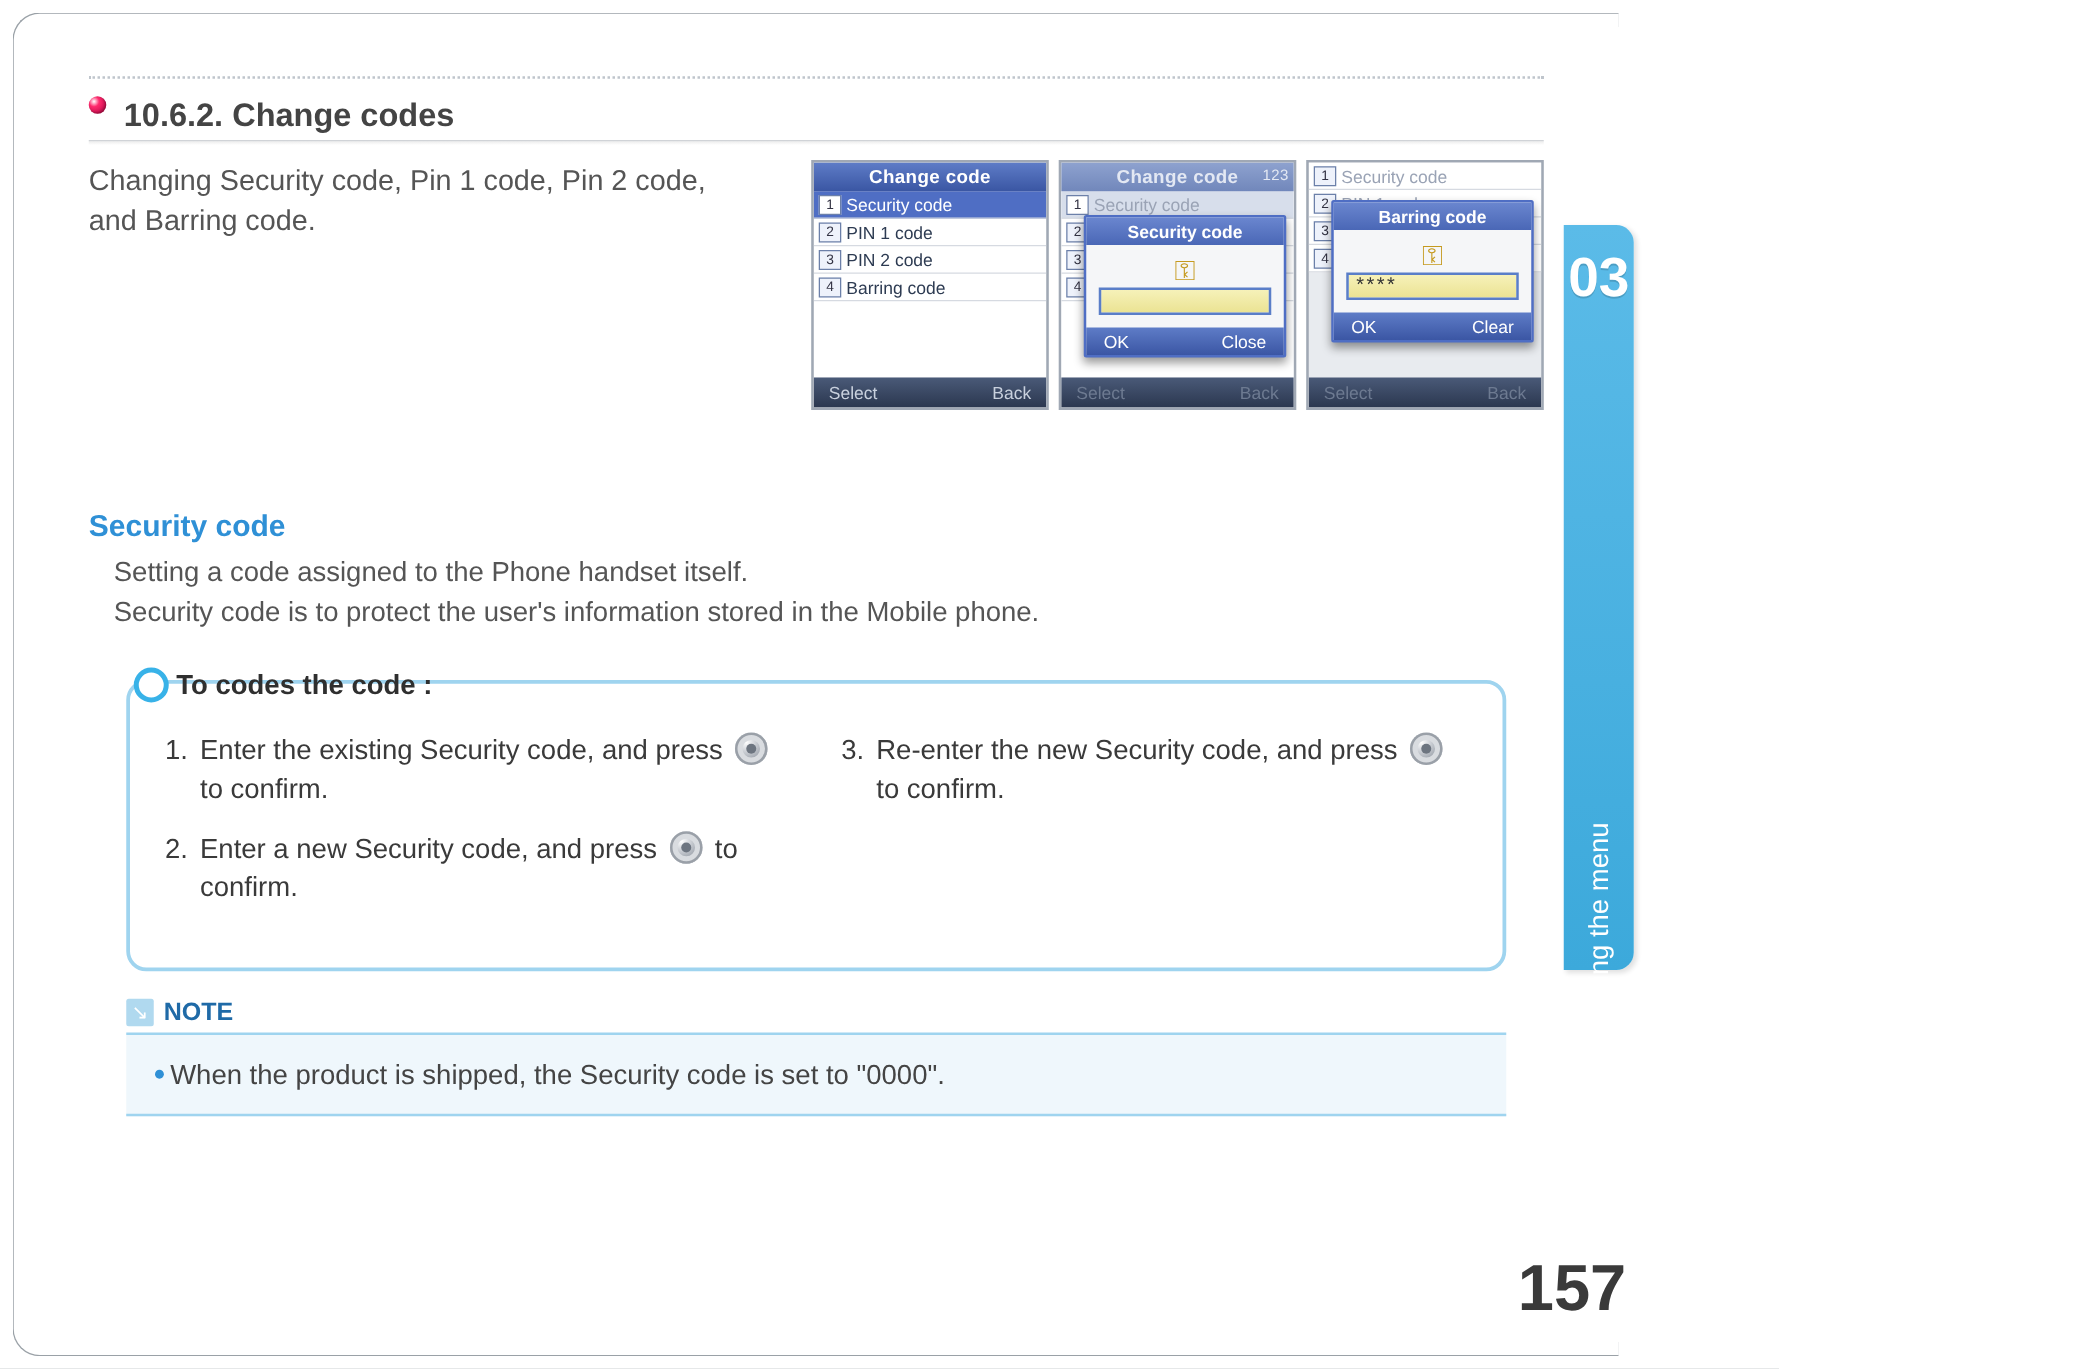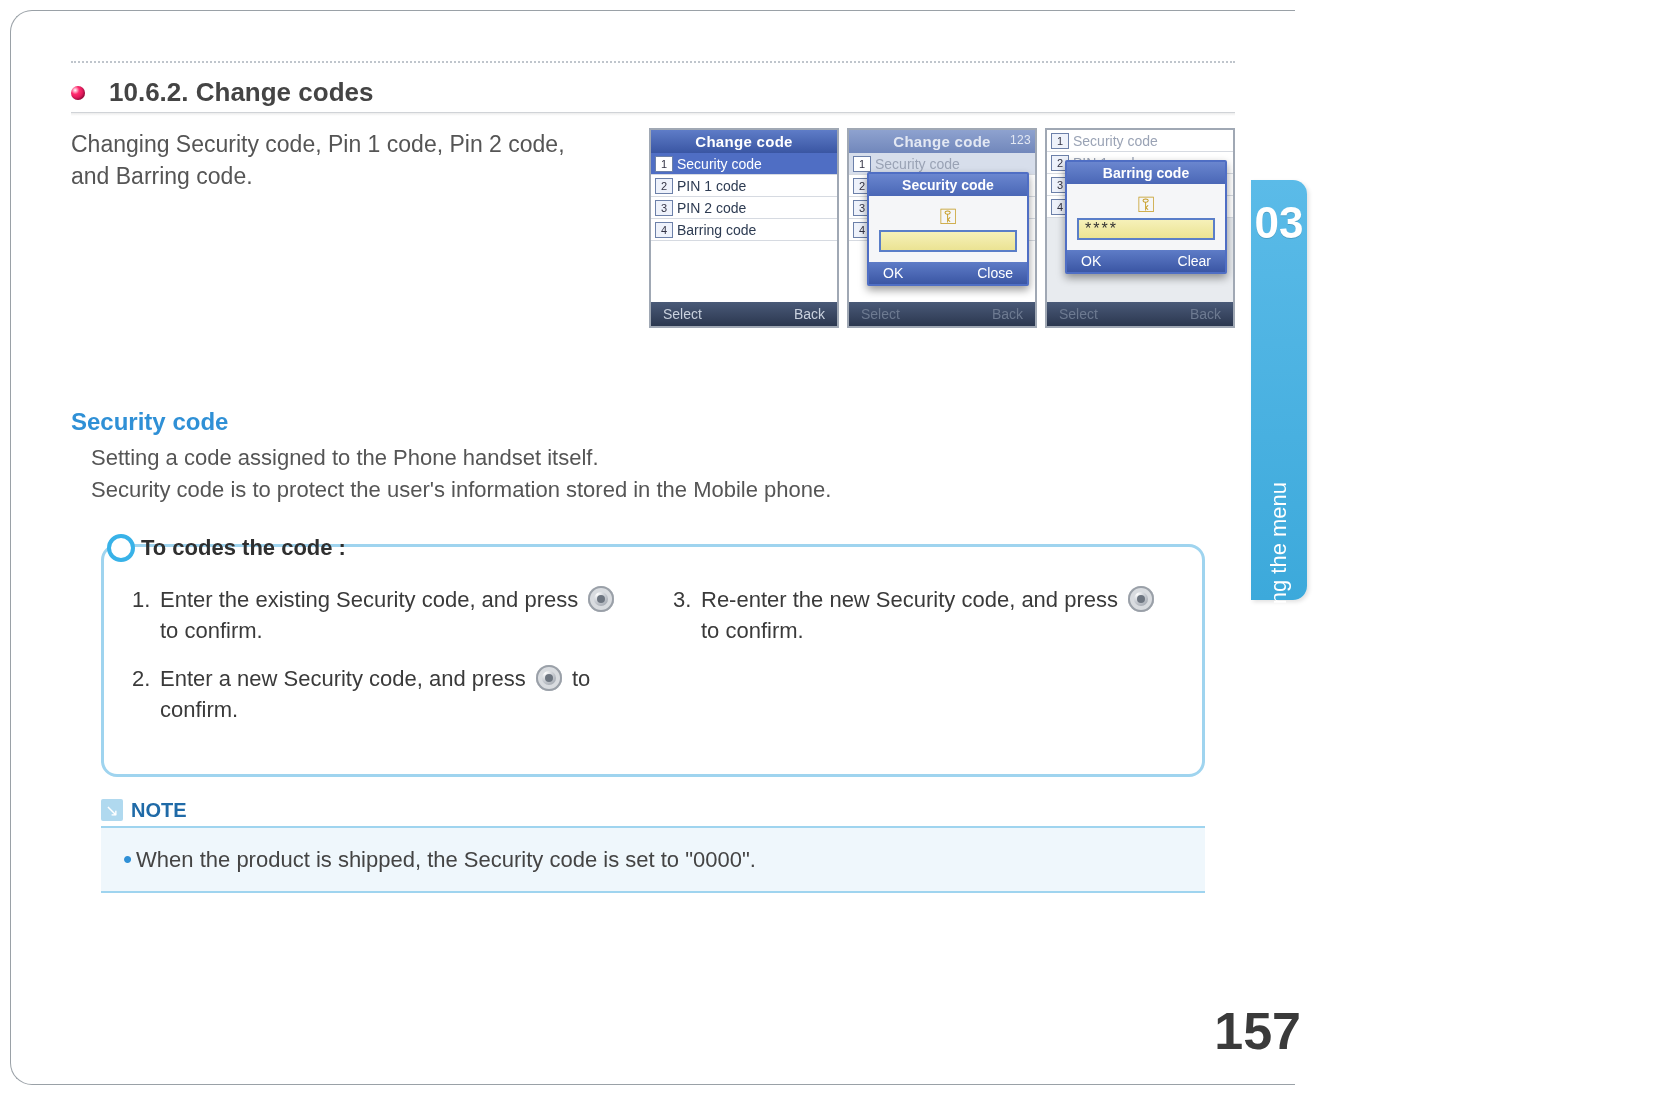--- a/index.html
+++ b/index.html
@@ -19,21 +19,21 @@
     border-right: none;
     border-radius: 22px 0 0 22px;
     padding: 50px 0 0 0;
   }
   .content { padding: 0 60px 0 60px; }
   .dotted-rule {
     border: none;
     border-top: 2px dotted #bfc5cc;
     margin: 0 0 14px 0;
   }
-  .heading-row { display:flex; align-items:center; gap:24px; }
+  .heading-row { display:flex; align-items:flex-start; gap:14px; }
   .bullet-outer {
     width: 14px; height:14px; border-radius:50%;
     background: radial-gradient(circle at 30% 30%, #fff 0%, #ff2a6d 30%, #b00040 100%);
     box-shadow: inset -1px -1px 2px rgba(0,0,0,.3);
   }
   .section-title { font-size: 26px; font-weight: bold; color:#444; }
   .thin-rule {
     height: 4px; margin: 4px 0 12px 0;
     background: linear-gradient(#ececec,#fff);
     border-top:1px solid #d0d3d7;
@@ -147,21 +147,21 @@
   }
   .note-label { color:#1f6aa7; font-weight:bold; font-size:20px; }
   .note-body {
     background:#eff7fc; padding:16px 22px; font-size:22px; color:#444;
     border-bottom:2px solid #9fd4ef;
   }
   .note-body .dot { color:#2f90d6; font-size:26px; vertical-align:-1px; margin-right:4px; }
 
   .side-tab {
     position:absolute; right:360px; top:180px;
-    width:56px; height:420px;
+    width:56px; height:596px;
     background: linear-gradient(#5bbbe8,#3ca9db);
     border-radius: 0 14px 14px 0;
     box-shadow: 2px 2px 4px rgba(0,0,0,.12);
   }
   .tab-num {
     color:#fff; font-size:44px; font-weight:bold;
     position:absolute; top:18px; left:50%; transform:translateX(-50%);
     text-shadow:0 1px 0 rgba(0,0,0,.15);
   }
   .tab-text {

